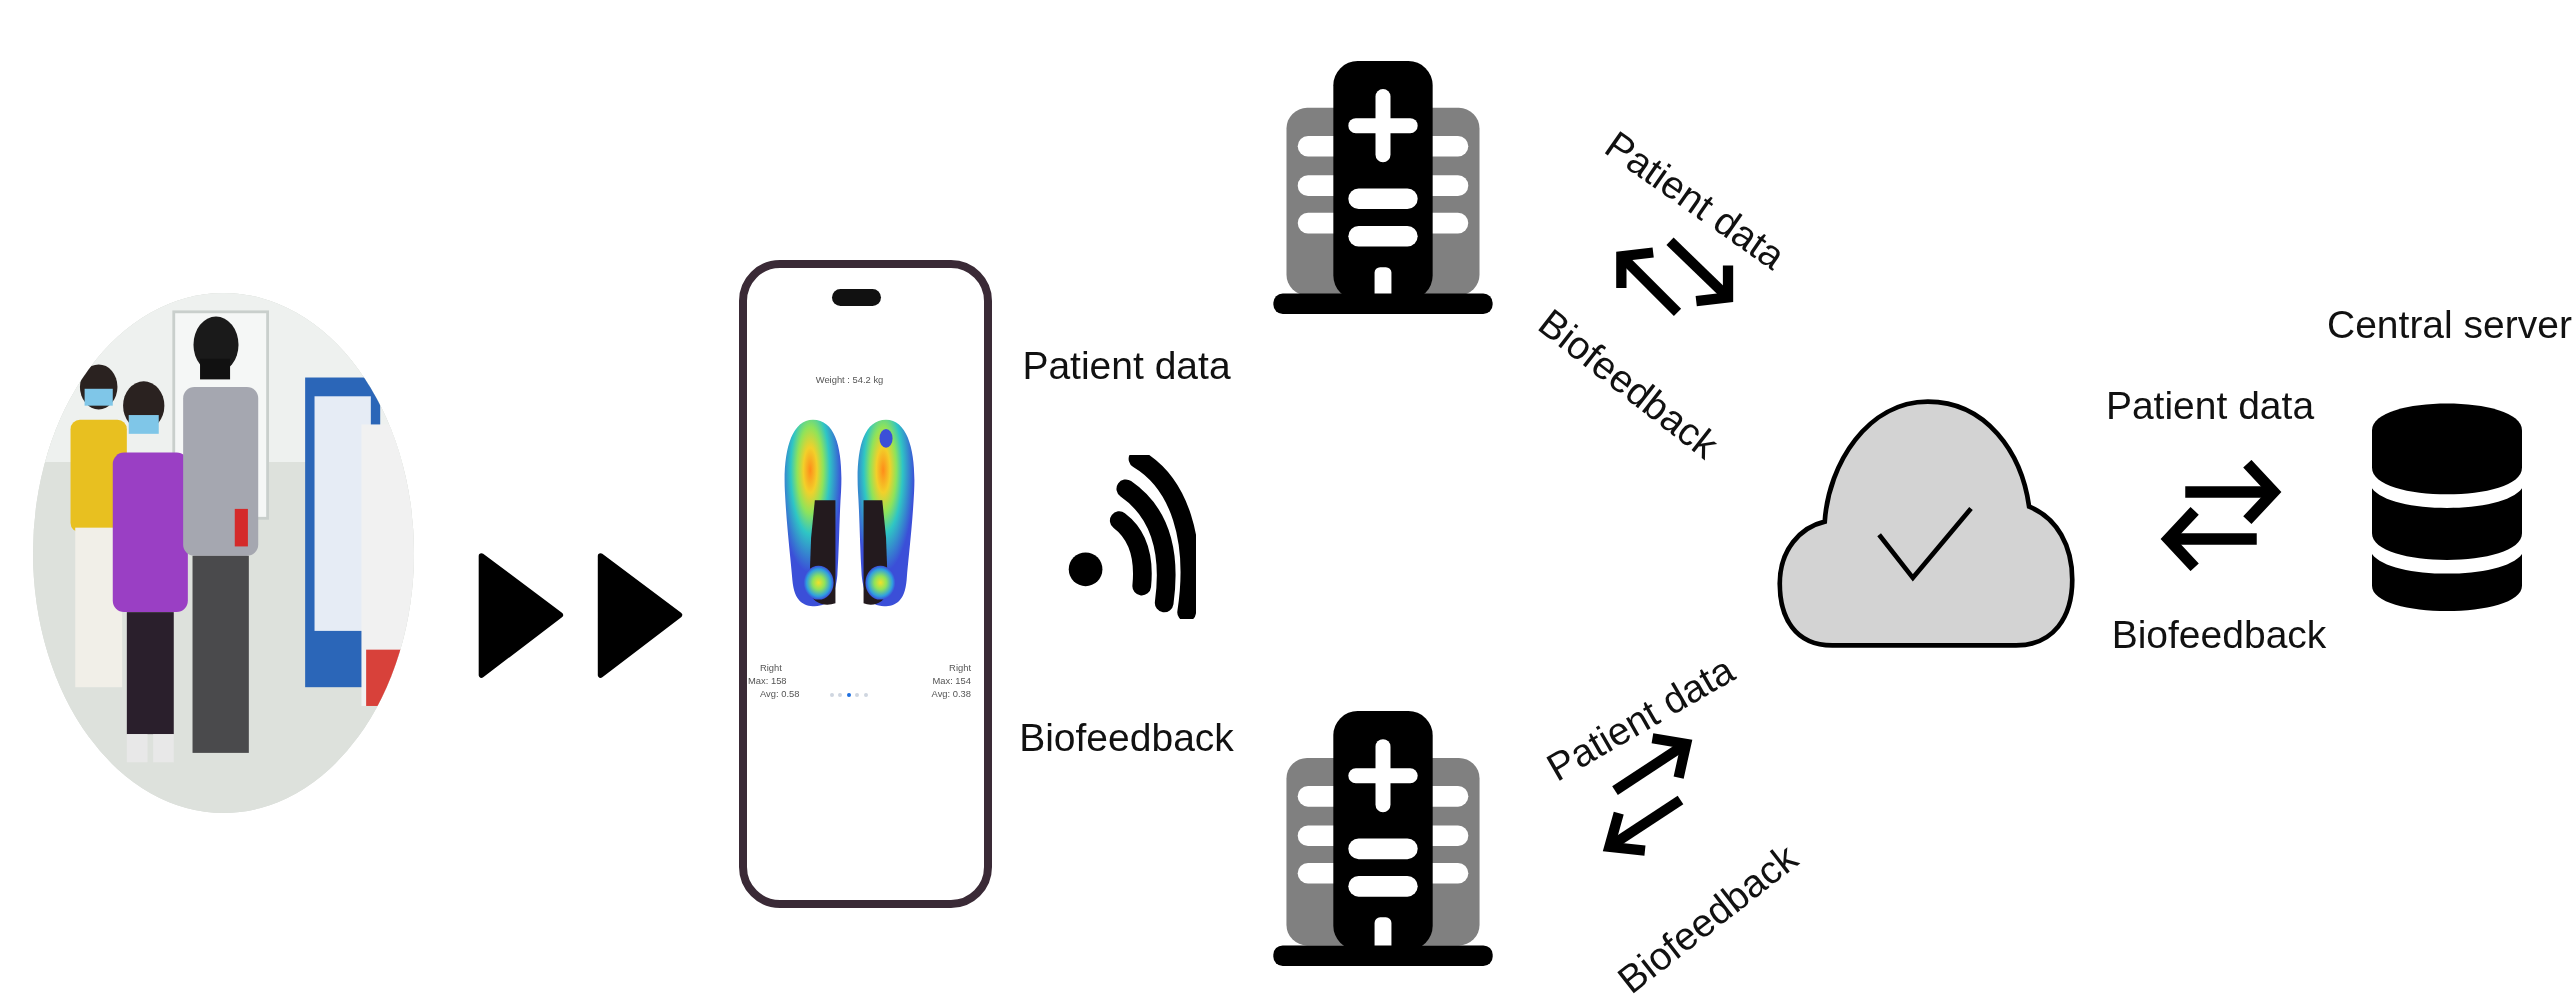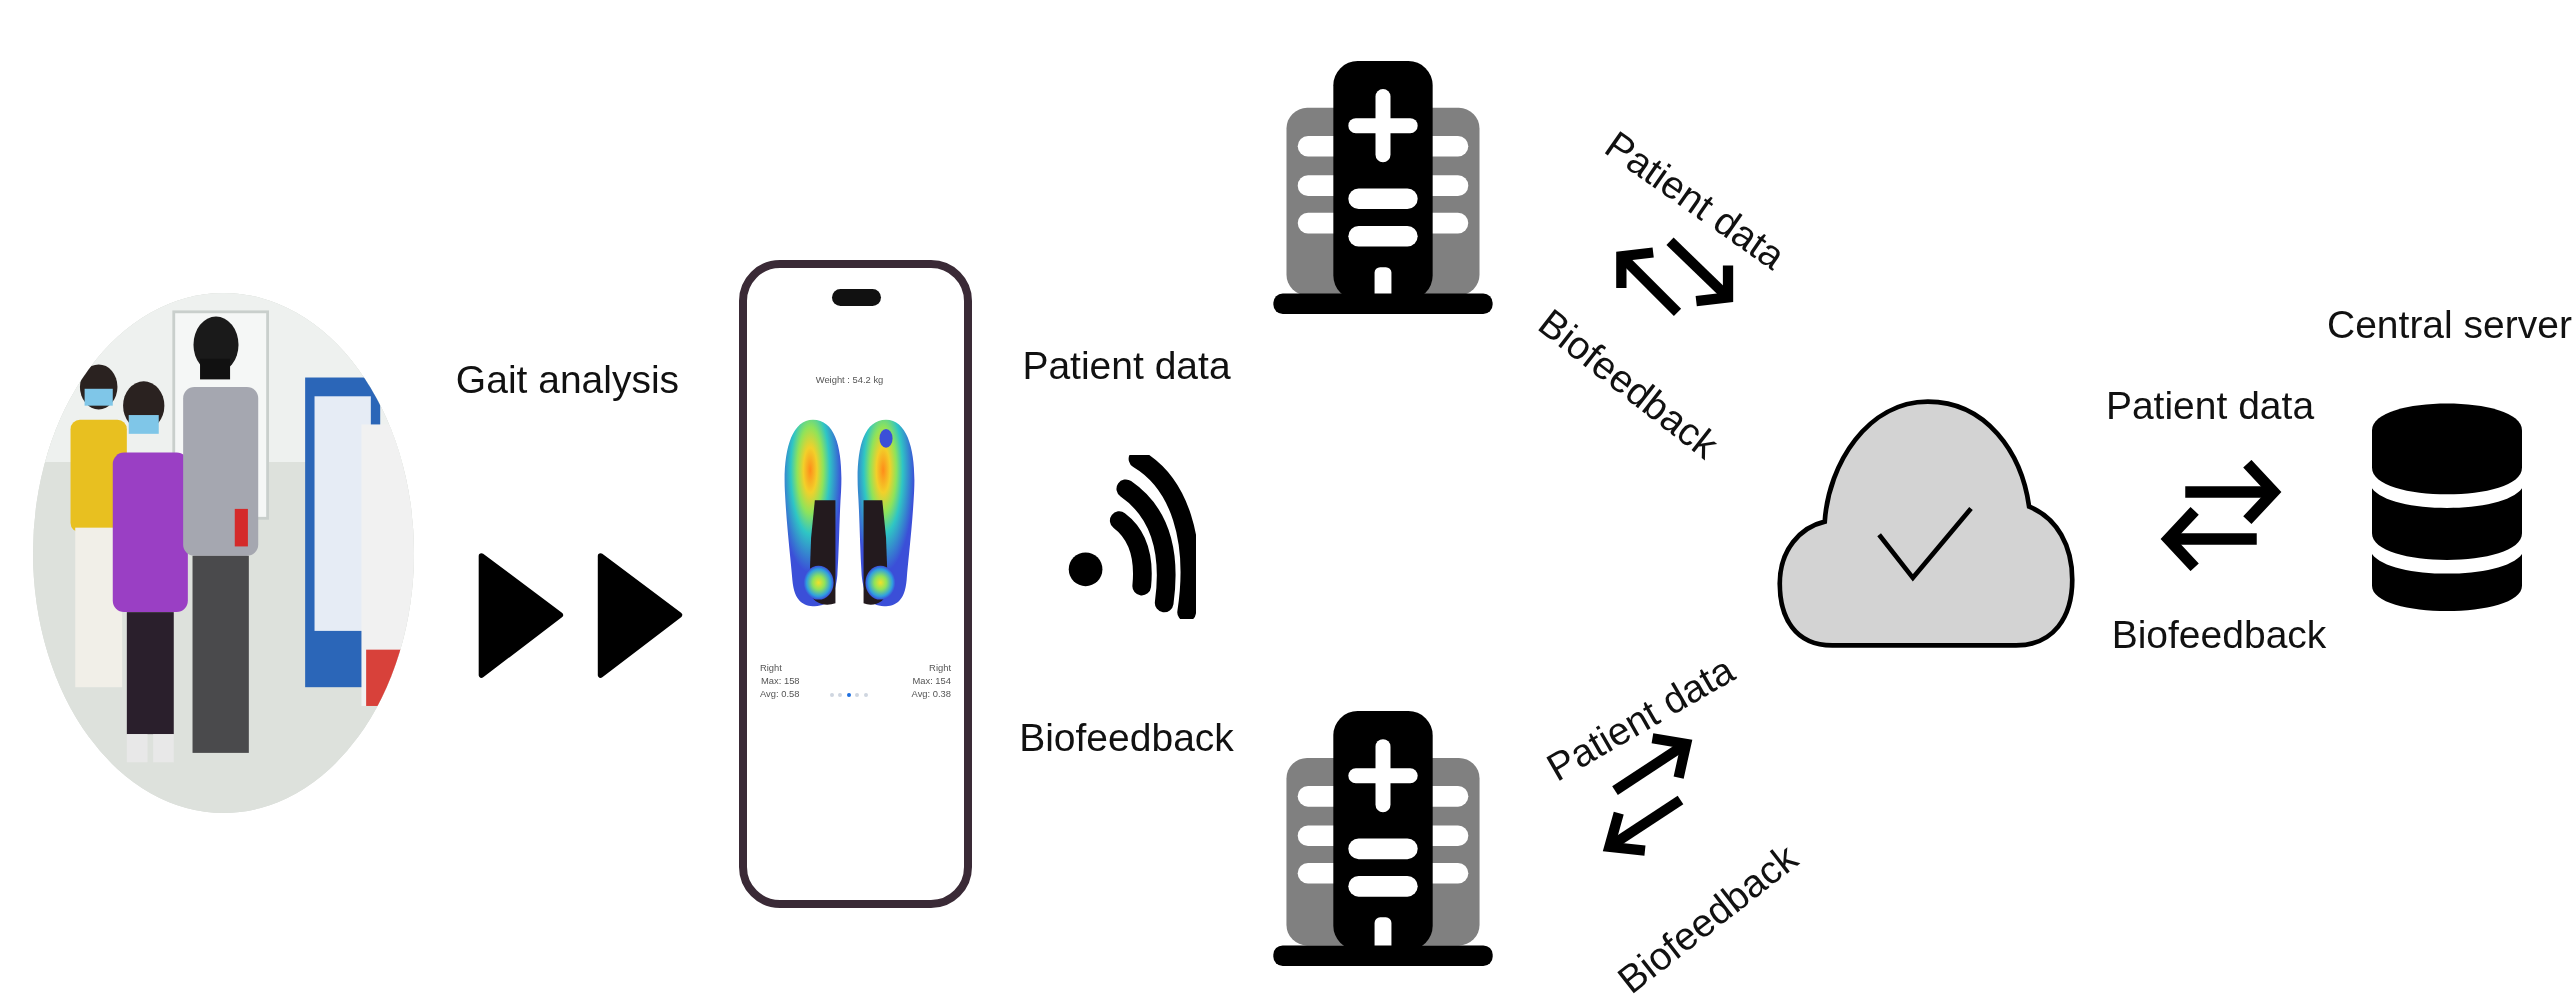--- a/index.html
+++ b/index.html
@@ -3,21 +3,21 @@
 <meta charset="utf-8">
 <style>
   html,body{margin:0;padding:0;background:#ffffff;}
   body{width:2576px;height:1000px;position:relative;overflow:hidden;font-family:"Liberation Sans","DejaVu Sans",sans-serif;color:#111;}
   .abs{position:absolute;}
   .lbl{position:absolute;font-size:39px;line-height:1.2;white-space:nowrap;color:#111;}
   .center{text-align:center;}
   
   .photo{left:33px;top:293px;width:381px;height:520px;border-radius:50%;overflow:hidden;background:#d7dbd6;}
   
-  .phone{left:739px;top:260px;width:233px;height:648px;border:8.4px solid #3a2a36;border-radius:41px;box-sizing:border-box;background:#fff;}
+  .phone{left:739px;top:260px;width:253px;height:648px;border:8.4px solid #3a2a36;border-radius:41px;box-sizing:border-box;background:#fff;}
   .notch{left:85px;top:20.6px;width:49px;height:17px;background:#111;border-radius:9.4px;}
   .ph-text{position:absolute;font-size:9.4px;color:#555;white-space:nowrap;}
   .dots{position:absolute;display:flex;gap:4.7px;}
   .dot{width:3.8px;height:3.8px;border-radius:50%;background:#cfd6e0;}
   .dot.active{background:#1e6fe0;}
 </style>
 </head>
 <body>
 
 <div class="abs photo">
@@ -44,21 +44,20 @@
 
     <ellipse cx="195" cy="55" rx="24" ry="30" fill="#1a1a1a"></ellipse>
     <rect x="178" y="70" width="32" height="22" fill="#111"></rect>
     <rect x="160" y="100" width="80" height="180" rx="12" fill="#a5a7b0"></rect>
     <rect x="170" y="280" width="60" height="210" fill="#4a4a4c"></rect>
     <rect x="215" y="230" width="14" height="40" fill="#d42a2a"></rect>
   </svg>
 </div>
 
 <div class="lbl center" style="left:441px;top:357px;width:253px;">
-  <div>Gait analysis</div>
 </div>
 
 <svg class="abs" style="left:474px;top:552px;" width="211" height="127" viewBox="0 0 225 135">
   <path d="M8 4 L92 67 L8 131 Z" fill="#000" stroke="#000" stroke-width="6" stroke-linejoin="round"></path>
   <path d="M135 4 L219 67 L135 131 Z" fill="#000" stroke="#000" stroke-width="6" stroke-linejoin="round"></path>
 </svg>
 
 <div class="abs phone">
   <div class="abs notch"></div>
   <div class="ph-text" style="left:0;width:205px;text-align:center;top:106px;">Weight : 54.2 kg</div>
@@ -82,21 +81,21 @@
     <path d="M32 4 C8 4 0 40 2 80 C4 120 8 150 10 175 C12 198 22 203 34 203 C50 203 56 190 58 170 C60 140 60 110 62 80 C64 40 58 4 32 4 Z" fill="url(#lf)"></path>
     <path d="M34 90 L56 90 L56 200 C44 204 30 200 28 185 L30 130 Z" fill="#231a1e"></path>
     <ellipse cx="38" cy="178" rx="16" ry="18" fill="url(#lh)"></ellipse>
 
     <path d="M110 4 C134 4 142 40 140 80 C138 120 134 150 132 175 C130 198 120 203 108 203 C92 203 86 190 84 170 C82 140 82 110 80 80 C78 40 84 4 110 4 Z" fill="url(#lf)"></path>
     <path d="M86 90 L106 90 L110 130 L112 185 C110 200 96 204 86 200 Z" fill="#231a1e"></path>
     <ellipse cx="104" cy="178" rx="16" ry="18" fill="url(#lh)"></ellipse>
     <ellipse cx="110" cy="24" rx="7" ry="10" fill="#3b4fd8"></ellipse>
   </svg>
   <div class="ph-text" style="left:13px;top:394px;">Right</div>
-  <div class="ph-text" style="left:14px;top:407px;">Max: 158</div>
+  <div class="ph-text" style="left:1px;top:407px;">Max: 158</div>
   <div class="ph-text" style="left:13px;top:420px;">Avg: 0.58</div>
   <div class="ph-text" style="right:13px;top:394px;text-align:center;">Right</div>
   <div class="ph-text" style="right:13px;top:407px;">Max: 154</div>
   <div class="ph-text" style="right:13px;top:420px;text-align:right;">Avg: 0.38</div>
   <div class="dots" style="left:83px;top:425px;">
     <span class="dot"></span>
     <span class="dot"></span>
     <span class="dot active"></span>
     <span class="dot"></span>
     <span class="dot"></span>

